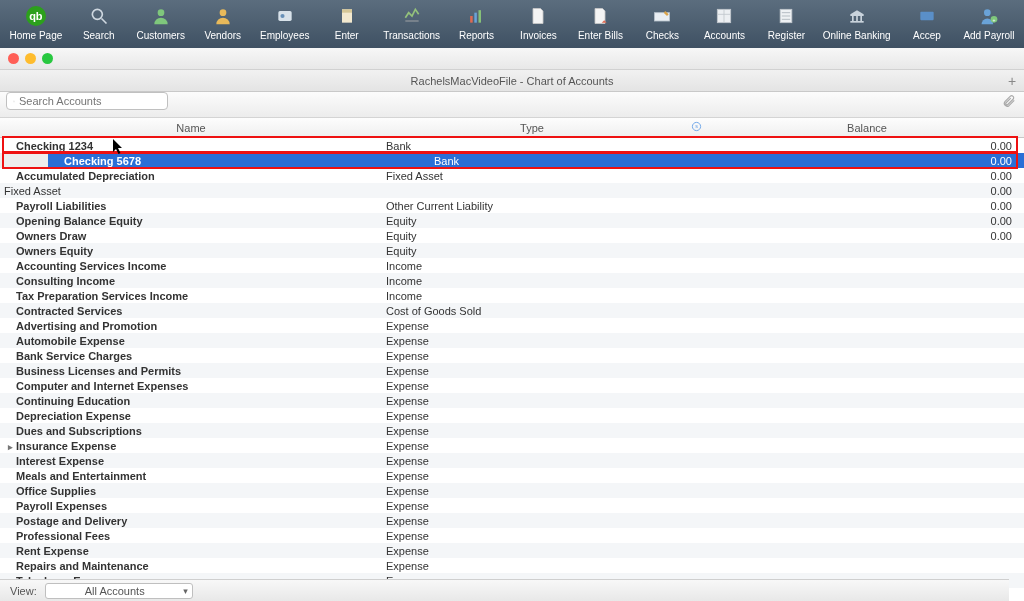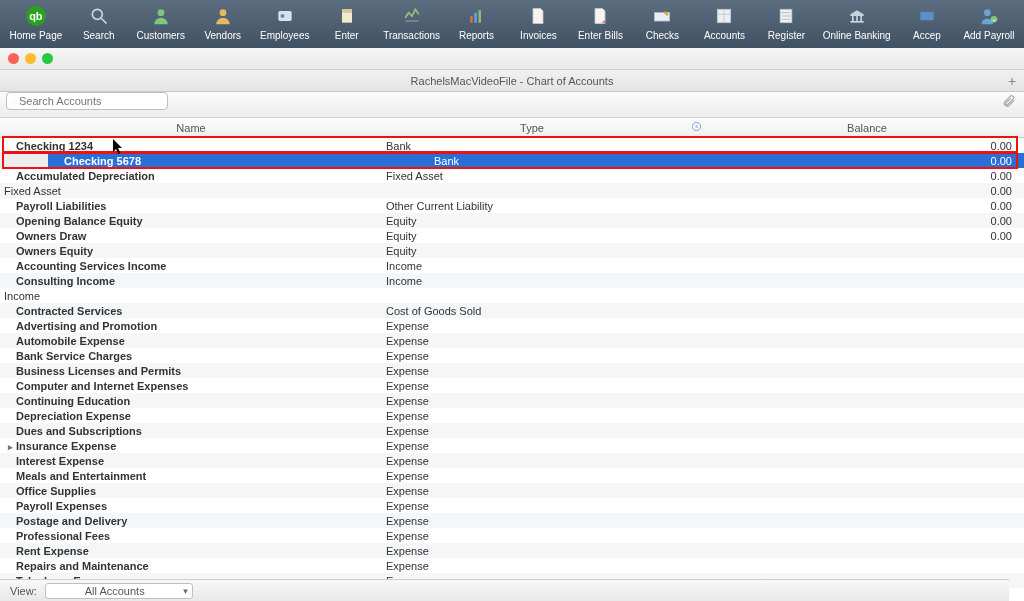--- a/index.html
+++ b/index.html
@@ -391,20 +391,21 @@
       <div class="c-s"></div>
       <div class="c-bal"></div>
     </div>
     <div class="row">
       <div class="c-name"><span class="tri "></span>Consulting Income</div>
       <div class="c-type">Income</div>
       <div class="c-s"></div>
       <div class="c-bal"></div>
     </div>
     <div class="row">
+      <div class="c-name"><span class="tri "></span>Tax Preparation Services Income</div>
       <div class="c-type">Income</div>
       <div class="c-s"></div>
       <div class="c-bal"></div>
     </div>
     <div class="row">
       <div class="c-name"><span class="tri "></span>Contracted Services</div>
       <div class="c-type">Cost of Goods Sold</div>
       <div class="c-s"></div>
       <div class="c-bal"></div>
     </div>

